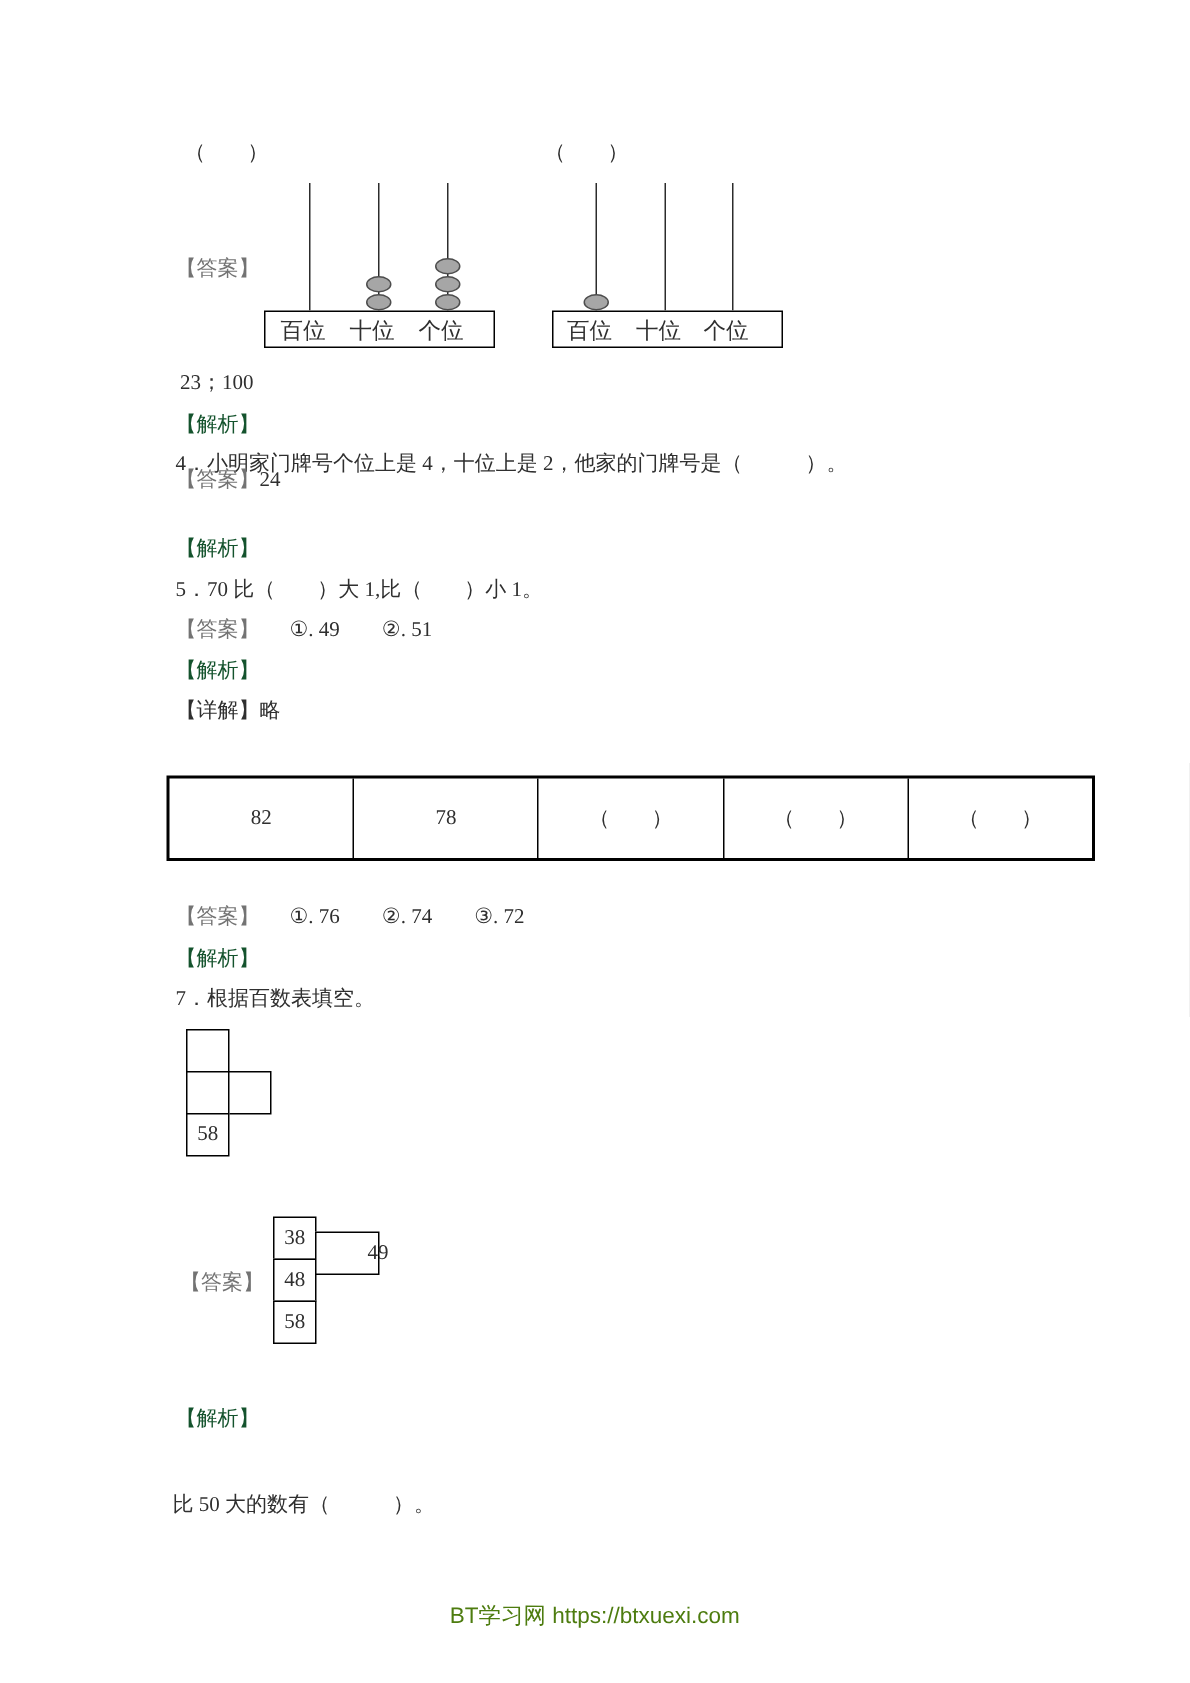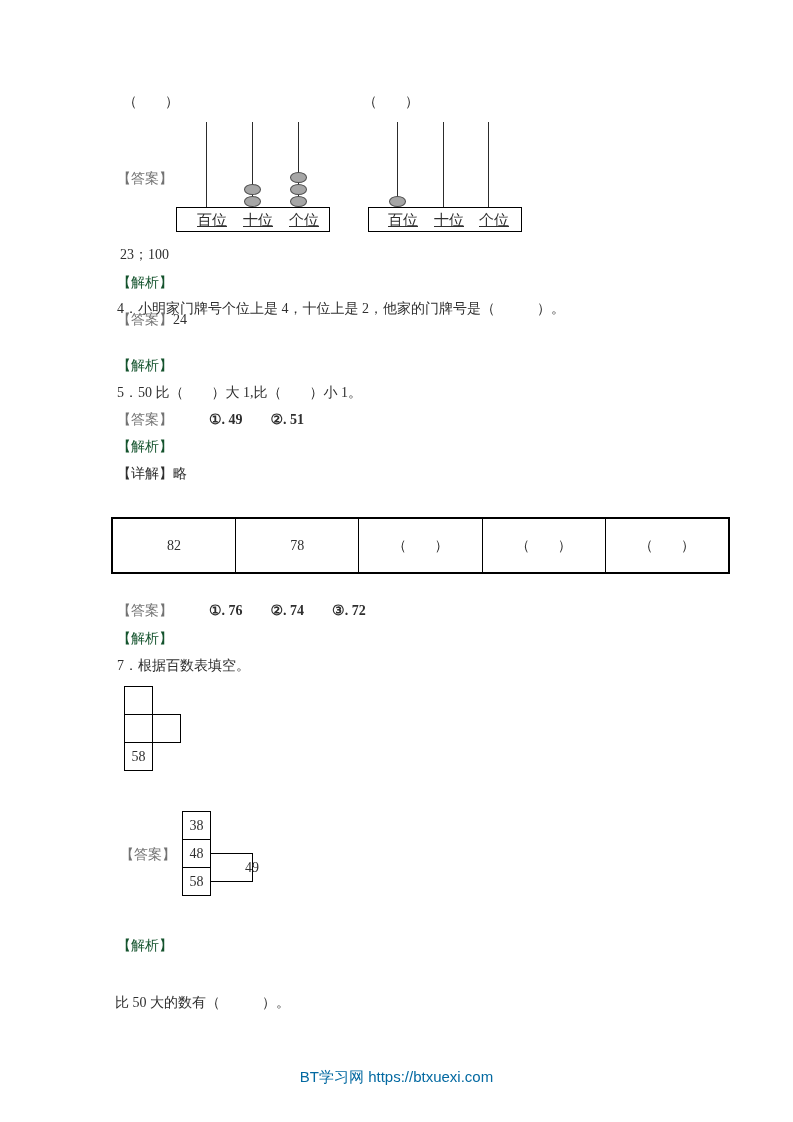--- a/index.html
+++ b/index.html
@@ -8,37 +8,37 @@
     width:793px;height:1122px;
     margin:0 auto;
     background:#ffffff;
     font-family:"Liberation Serif","DejaVu Serif",serif;
     font-size:14px;color:#2f2f2f;
     overflow:hidden;
   }
   .abs{position:absolute;white-space:pre;}
   .blue-ans{color:#737373;}
   .blue-ana{color:#14532d;}
-  .lbl-gap{margin-left:36px;font-weight:bold;}
+  .lbl-gap{margin-left:20px;}
   
   .abacus{position:absolute;width:154px;height:110px;}
   .rod{position:absolute;top:0;width:1px;height:85px;background:#2c2c2c;}
   .bead-stack{position:absolute;top:0;width:17px;height:85px;display:flex;flex-direction:column;justify-content:flex-end;align-items:center;}
   .bead{width:17px;height:11px;background:#a6a6a6;border:1px solid #4d4d4d;border-radius:50%;box-sizing:border-box;margin-top:1px;}
   .abacus-base{position:absolute;left:0;top:85px;width:154px;height:25px;border:1px solid #000;box-sizing:border-box;background:#fff;}
-  .place-label{position:absolute;top:3px;width:40px;text-align:right;font-size:15px;color:#2f2f2f;text-decoration:underline;}
+  .place-label{position:absolute;top:3px;width:40px;text-align:left;font-size:15px;color:#2f2f2f;}
   
   .qtable{position:absolute;left:111px;top:517px;width:619px;height:57px;border:2px solid #000;box-sizing:border-box;display:flex;background:#fff;}
   .qtable-cell{flex:1;border-left:1px solid #000;display:flex;align-items:center;justify-content:center;font-size:14px;}
   .qtable-cell:first-child{border-left:none;}
   
   .gcell{position:absolute;width:29px;height:29px;border:1px solid #000;box-sizing:border-box;background:#fff;display:flex;align-items:center;justify-content:center;font-size:14px;}
   
   .footer{position:absolute;left:0;top:1068px;width:100%;text-align:center;
-    font-family:"Liberation Sans","DejaVu Sans",sans-serif;font-size:15px;color:#0369a1;}
+    font-family:"Liberation Sans","DejaVu Sans",sans-serif;font-size:15px;color:#4d7c0f;}
 </style>
 </head>
 <body>
 
 <div class="page">
 
   <span class="abs" style="left:123px;top:93px;">（　　）</span>
   <span class="abs" style="left:363px;top:93px;">（　　）</span>
 
   <span class="abs blue-ans" style="left:117px;top:170px;">【答案】</span>
@@ -80,21 +80,21 @@
     </div>
   </div>
 
   <span class="abs" style="left:120px;top:246px;">23；100</span>
   <span class="abs blue-ana" style="left:117px;top:274px;">【解析】</span>
 
   <span class="abs" style="left:117px;top:300px;">4．小明家门牌号个位上是 4，十位上是 2，他家的门牌号是（　　　）。</span>
   <span class="abs" style="left:117px;top:311px;"><span class="blue-ans">【答案】</span><span>24</span></span>
   <span class="abs blue-ana" style="left:117px;top:357px;">【解析】</span>
 
-  <span class="abs" style="left:117px;top:384px;">5．50 比（　　）大 1,比（　　）小 1。</span>
+  <span class="abs" style="left:117px;top:384px;">5．70 比（　　）大 1,比（　　）小 1。</span>
   <span class="abs" style="left:117px;top:411px;"><span class="blue-ans">【答案】</span><span class="lbl-gap">①. 49　　②. 51</span></span>
   <span class="abs blue-ana" style="left:117px;top:438px;">【解析】</span>
   <span class="abs" style="left:117px;top:465px;"><span>【详解】</span><span>略</span></span>
 
   <span class="abs" style="left:117px;top:516px;margin-top:20px;">6．接着填一填。</span>
   <div class="qtable">
     <div class="qtable-cell">82</div>
     <div class="qtable-cell">78</div>
     <div class="qtable-cell">（　　）</div>
     <div class="qtable-cell">（　　）</div>
@@ -106,21 +106,21 @@
   <span class="abs" style="left:117px;top:657px;">7．根据百数表填空。</span>
 
   <div class="gcell" style="left:124px;top:686px;"></div>
   <div class="gcell" style="left:124px;top:714px;"></div>
   <div class="gcell" style="left:152px;top:714px;"></div>
   <div class="gcell" style="left:124px;top:742px;">58</div>
 
   <span class="abs blue-ans" style="left:120px;top:846px;">【答案】</span>
   <div class="gcell" style="left:182px;top:811px;">38</div>
   <div class="gcell" style="left:182px;top:839px;">48</div>
-  <div class="gcell" style="left:210px;top:853px;padding-left:41px;">49</div>
+  <div class="gcell" style="left:210px;top:821px;padding-left:41px;">49</div>
   <div class="gcell" style="left:182px;top:867px;">58</div>
   <span class="abs blue-ana" style="left:117px;top:937px;">【解析】</span>
 
   <span class="abs" style="left:115px;top:994px;">比 50 大的数有（　　　）。</span>
 
   <div class="footer">
     <span>BT学习网 https://btxuexi.com</span>
   </div>
 
 </div>

